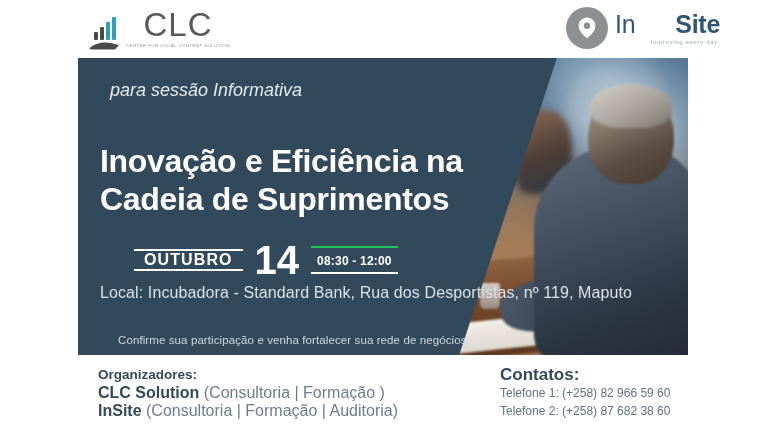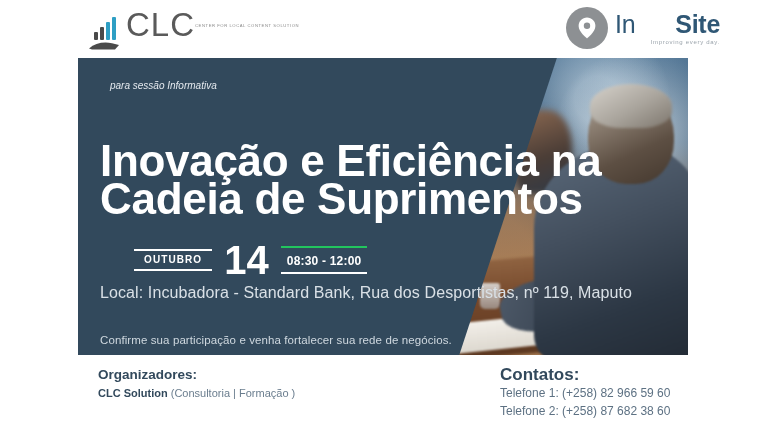--- a/index.html
+++ b/index.html
@@ -49,21 +49,21 @@
   .clc-bar.b3 { height: 18px; background: #2e9fc4; }
   .clc-bar.b4 { height: 23px; background: #2e9fc4; }
   .clc-hand {
     position: absolute;
     left: 0; bottom: 2px;
     width: 32px; height: 9px;
   }
   .clc-text-wrap {
     margin-left: 4px;
     display: flex;
-    flex-direction: row;
+    flex-direction: column;
     align-items: center;
     text-align: right;
   }
   .clc-word {
     font-family: "Liberation Sans", sans-serif;
     font-size: 33px;
     letter-spacing: 1px;
     color: #5a5a5a;
     line-height: 33px;
     font-weight: 400;
@@ -232,29 +232,29 @@
   }
   .headline {
     font-size: 46px;
     font-weight: 700;
     color: #ffffff;
     letter-spacing: -0.5px;
     line-height: 46px;
   }
   .headline-sub {
     margin-left: 10px;
-    font-size: 10px;
+    font-size: 18px;
     font-style: italic;
     color: #e4e9ee;
     font-weight: 400;
   }
   .title {
     position: absolute;
     left: 22px; top: 84px;
-    font-size: 44px;
+    font-size: 32px;
     font-weight: 700;
     color: #ffffff;
     line-height: 38px;
     letter-spacing: -0.3px;
   }
   .title .l2 { display: block; }
 
   
   .date-row {
     position: absolute;
@@ -264,21 +264,21 @@
   }
   .date-month {
     display: flex;
     flex-direction: column;
     justify-content: center;
     border-top: 2px solid #ffffff;
     border-bottom: 2px solid #ffffff;
     padding: 3px 10px;
   }
   .date-month span {
-    font-size: 10px;
+    font-size: 16px;
     font-weight: 700;
     letter-spacing: 1.1px;
     color: #ffffff;
     line-height: 12px;
   }
   .date-day {
     font-size: 40px;
     font-weight: 700;
     color: #ffffff;
     margin: 0 12px;
@@ -299,21 +299,21 @@
 
   .location {
     position: absolute;
     left: 22px; top: 226px;
     font-size: 16px;
     color: #d9e0e6;
     letter-spacing: 0.1px;
   }
   .confirm {
     position: absolute;
-    left: 22px; top: 276px;
+    left: 40px; top: 276px;
     font-size: 11.5px;
     color: #cfd8df;
     letter-spacing: 0.1px;
   }
 
   
   .footer {
     position: absolute;
     left: 0; top: 360px;
     width: 764px; height: 72px;
@@ -324,21 +324,21 @@
     left: 98px; top: 6px;
     color: #3b5368;
   }
   .org-head {
     font-size: 13.5px;
     font-weight: 700;
     line-height: 18px;
     color: #32495c;
   }
   .org-line {
-    font-size: 11px;
+    font-size: 16px;
     line-height: 18px;
     color: #6a7d8e;
   }
   .org-line b { color: #32495c; font-weight: 700; }
 
   .contact-block {
     position: absolute;
     left: 500px; top: 6px;
     color: #3b5368;
   }
@@ -437,20 +437,21 @@
   <div class="location">Local: Incubadora - Standard Bank, Rua dos Desportistas, nº 119, Maputo</div>
   <div class="confirm">Confirme sua participação e venha fortalecer sua rede de negócios.</div>
 
 </div>
 
 <div class="footer">
 
   <div class="org-block">
     <div class="org-head">Organizadores:</div>
     <div class="org-line"><b>CLC Solution</b> <span>(Consultoria | Formação )</span></div>
+    <div class="org-line"><b>InSite</b> <span>(Consultoria | Formação | Auditoria)</span></div>
   </div>
 
   <div class="contact-block">
     <div class="contact-head">Contatos:</div>
     <div class="contact-line">Telefone 1: (+258) 82 966 59 60</div>
     <div class="contact-line">Telefone 2: (+258) 87 682 38 60</div>
   </div>
 
 </div>
 

